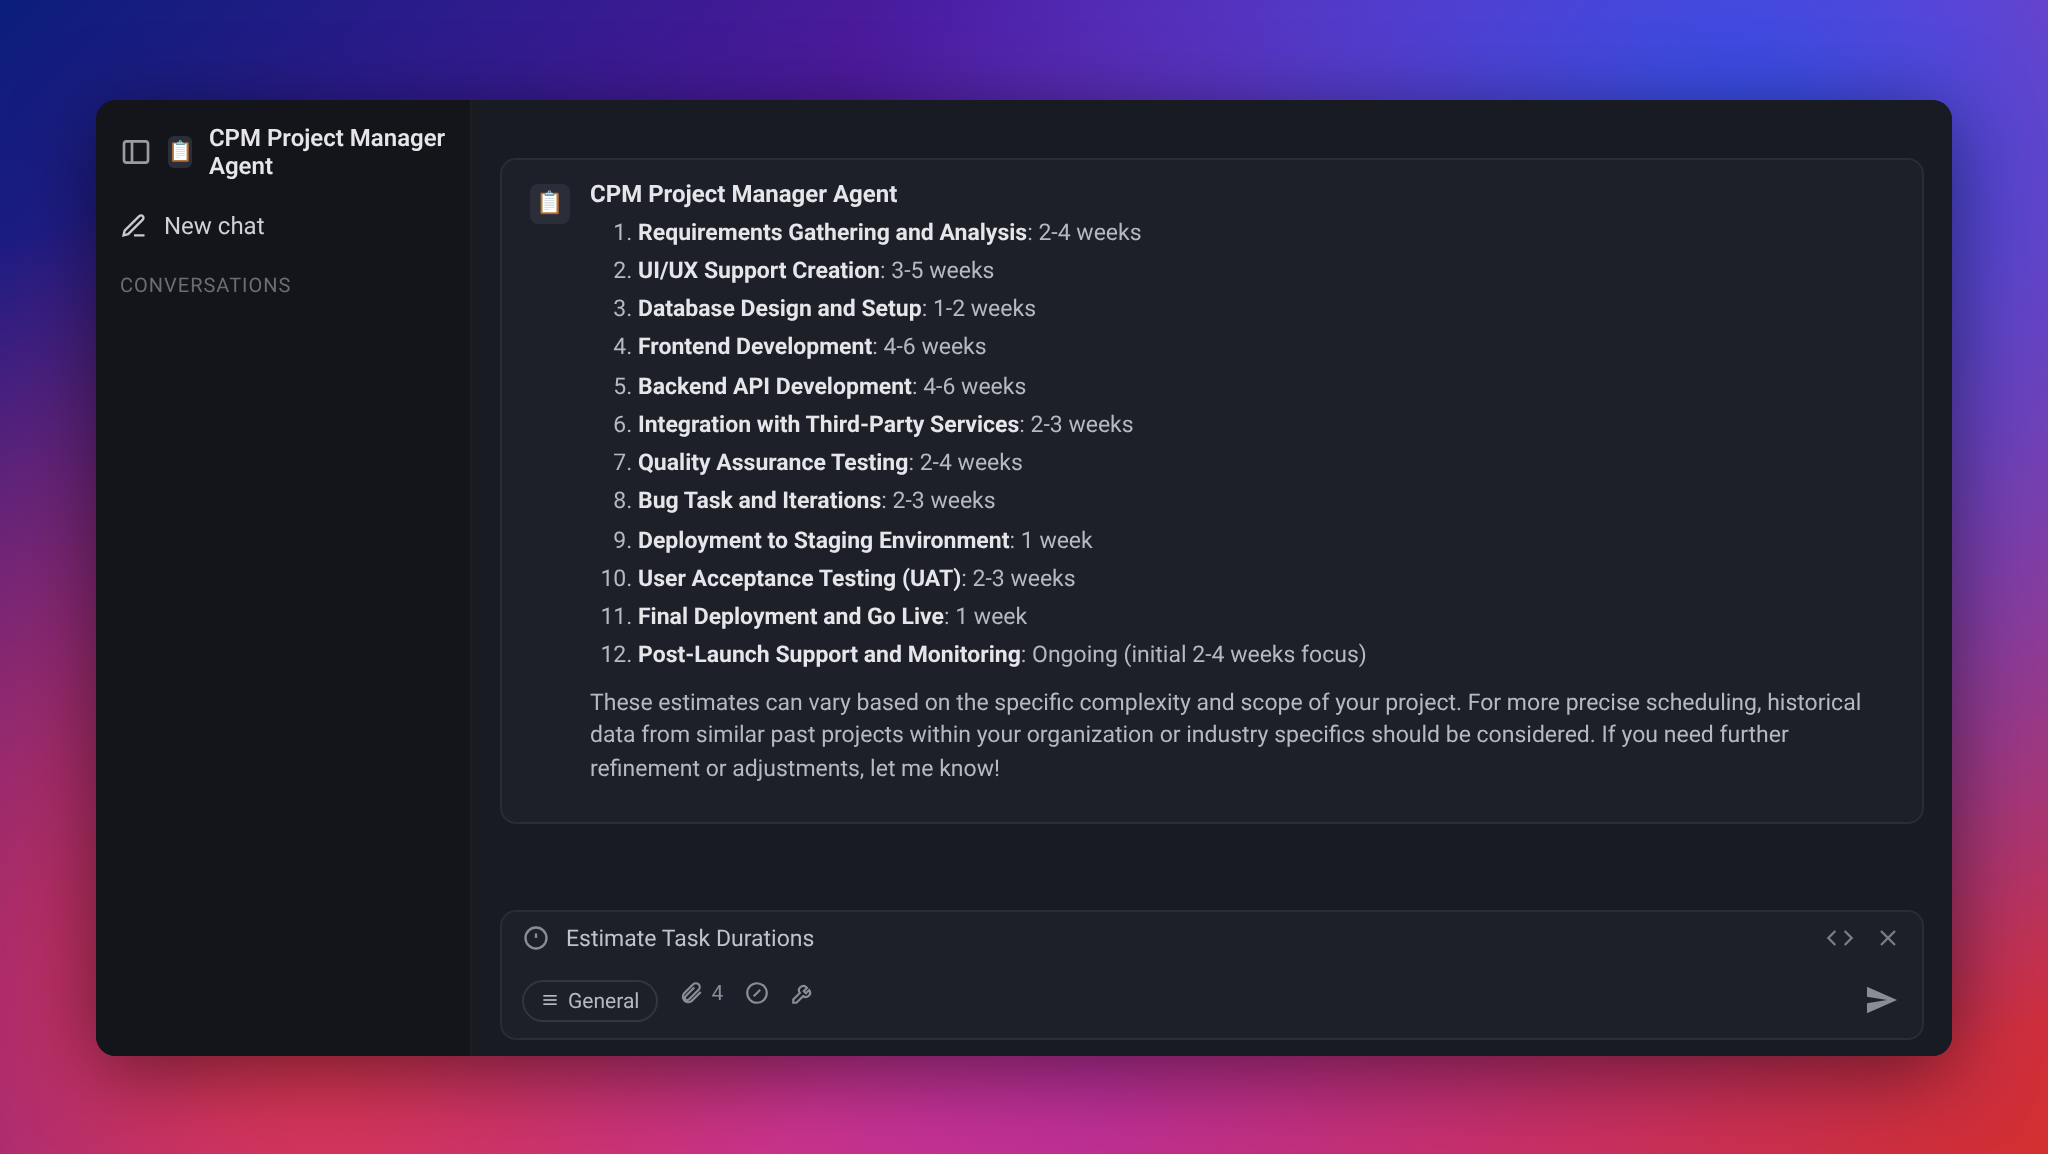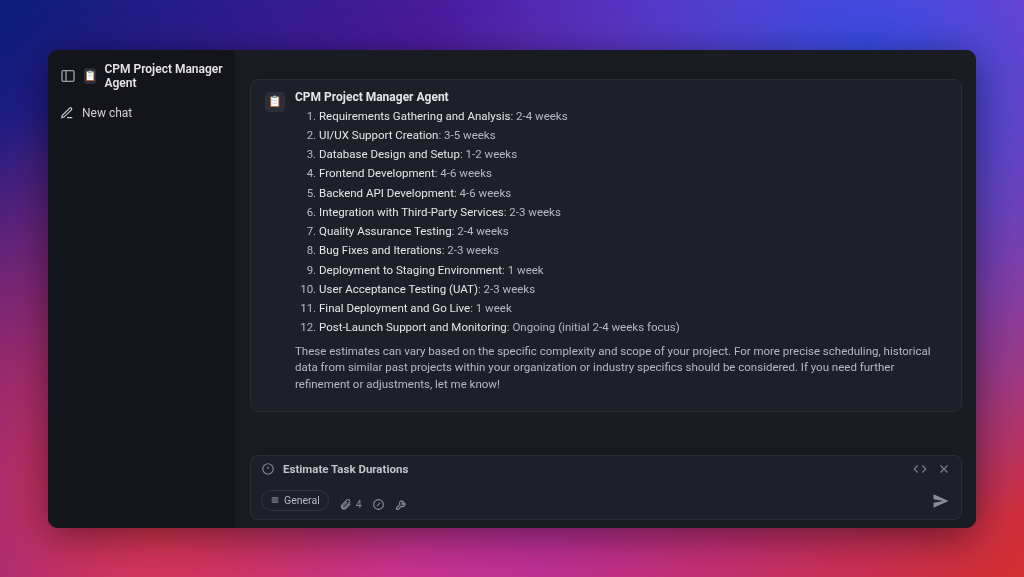--- a/index.html
+++ b/index.html
@@ -36,32 +36,32 @@
   .cutoff { color:#7b7d87; font-size:11px; padding: 6px 22px 10px 22px; }
 
   .msg { background:#1e2029; border:1px solid #2a2c36; border-radius:8px; padding:10px 14px 12px 14px; display:flex; gap:10px;}
   .avatar { width:20px; height:20px; flex:none; border-radius:4px; background:#2b2e38; display:flex;align-items:center;justify-content:center;font-size:11px; margin-top:2px;}
   .msg-body { flex:1; min-width:0; }
   .msg-title { color:#e6e6ea; font-weight:700; font-size:12px; margin-bottom:2px;}
   .msg-text { color:#b7b9c2; font-size:11.5px; line-height:1.45;}
   .msg-text p { margin-bottom:6px;}
   ol { margin: 4px 0 6px 24px; padding:0;}
   ol li { color:#b7b9c2; font-size:11.5px; line-height:1.5; margin-bottom:2px;}
-  ol li b { color:#e6e6ea; font-weight:400;}
+  ol li b { color:#e6e6ea; font-weight:700;}
 
   .composer-wrap { padding: 8px 14px 8px 14px;}
-  .chip-row { background:#1e2029; border:1px solid #2a2c36; border-radius:8px 8px 0 0; padding:6px 10px; display:flex; align-items:flex-end; gap:8px; border-bottom:none;font-weight:bold;}
+  .chip-row { background:#1e2029; border:1px solid #2a2c36; border-radius:8px 8px 0 0; padding:6px 10px; display:flex; align-items:flex-end; gap:8px; border-bottom:none;}
   .chip-row .lead-icon { width:14px; height:14px; color:#8a8c96;}
   .chip-row .lbl { color:#c1c2ca; font-size:11.5px; flex:1;}
   .chip-row .tail { display:flex; gap:10px; align-items:center;}
   .tail .ico { width:14px; height:14px; color:#7b7d87; cursor:pointer;}
   .composer { background:#1e2029; border:1px solid #2a2c36; border-top:none; border-radius:0 0 8px 8px; padding:8px 10px 8px 10px;}
   .input { width:100%; background:transparent; border:none; outline:none; color:#d0d0d6; font-size:12px; padding:4px 2px 16px 2px;}
   .input::placeholder{color:#5f616b;}
-  .bottom-row { display:flex; align-items:flex-end; gap:10px;}
+  .bottom-row { display:flex; align-items:flex-start; gap:10px;}
   .pill { border:1px solid #34363f; color:#b7b9c2; font-size:10.5px; padding:3px 8px; border-radius:12px; display:flex; align-items:center; gap:4px; cursor:pointer;}
   .att { display:flex; align-items:center; gap:4px; color:#8a8c96; font-size:10.5px; cursor:pointer;}
   .mini-ico{width:13px;height:13px;color:#8a8c96;cursor:pointer;}
   .spacer{flex:1;}
   .send { width:20px; height:20px; color:#8a8c96; cursor:pointer;}
   svg { display:block; }
 </style>
 </head>
 <body>
 
@@ -80,40 +80,41 @@
     </div>
     <div class="newchat">
       <span style="width:14px;height:14px;color:#c9cad1">
         <svg viewBox="0 0 24 24" fill="none" stroke="currentColor" stroke-width="2">
             <path d="M12 20h9"></path>
             <path d="M16.5 3.5a2.121 2.121 0 013 3L7 19l-4 1 1-4 12.5-12.5z"></path>
           </svg>
       </span>
       <span>New chat</span>
     </div>
+    <div class="sec-label">CONVERSATIONS</div>
   </div>
 
   <div class="main">
     <div class="scroll">
       <div class="cutoff">&nbsp;</div>
 
       <div class="msg">
         <div class="avatar">📋</div>
         <div class="msg-body">
           <div class="msg-title">CPM Project Manager Agent</div>
           <div class="msg-text">
             <ol id="task-list">
                 <li><b>Requirements Gathering and Analysis</b>: 2-4 weeks</li>
                 <li><b>UI/UX Support Creation</b>: 3-5 weeks</li>
                 <li><b>Database Design and Setup</b>: 1-2 weeks</li>
                 <li><b>Frontend Development</b>: 4-6 weeks</li>
                 <li><b>Backend API Development</b>: 4-6 weeks</li>
                 <li><b>Integration with Third-Party Services</b>: 2-3 weeks</li>
                 <li><b>Quality Assurance Testing</b>: 2-4 weeks</li>
-                <li><b>Bug Fixes and Iterations</b>: 2-3 weeks</li>
+                <li><b>Bug Task and Iterations</b>: 2-3 weeks</li>
                 <li><b>Deployment to Staging Environment</b>: 1 week</li>
                 <li><b>User Acceptance Testing (UAT)</b>: 2-3 weeks</li>
                 <li><b>Final Deployment and Go Live</b>: 1 week</li>
                 <li><b>Post-Launch Support and Monitoring</b>: Ongoing (initial 2-4 weeks focus)</li>
               </ol>
             <p>These estimates can vary based on the specific complexity and scope of your project. For more precise scheduling, historical data from similar past projects within your organization or industry specifics should be considered. If you need further refinement or adjustments, let me know!</p>
           </div>
         </div>
       </div>
 

